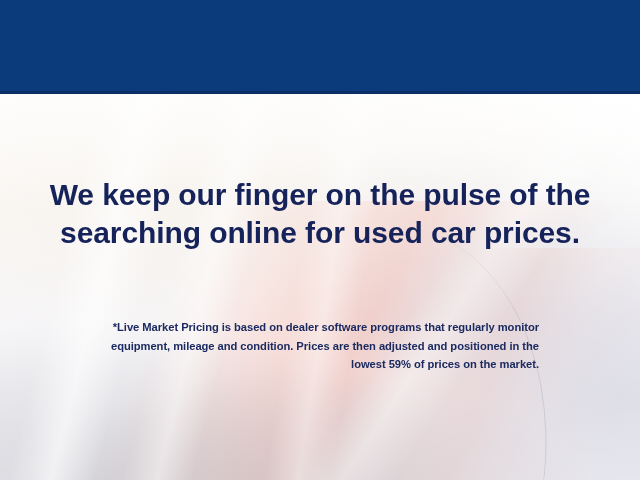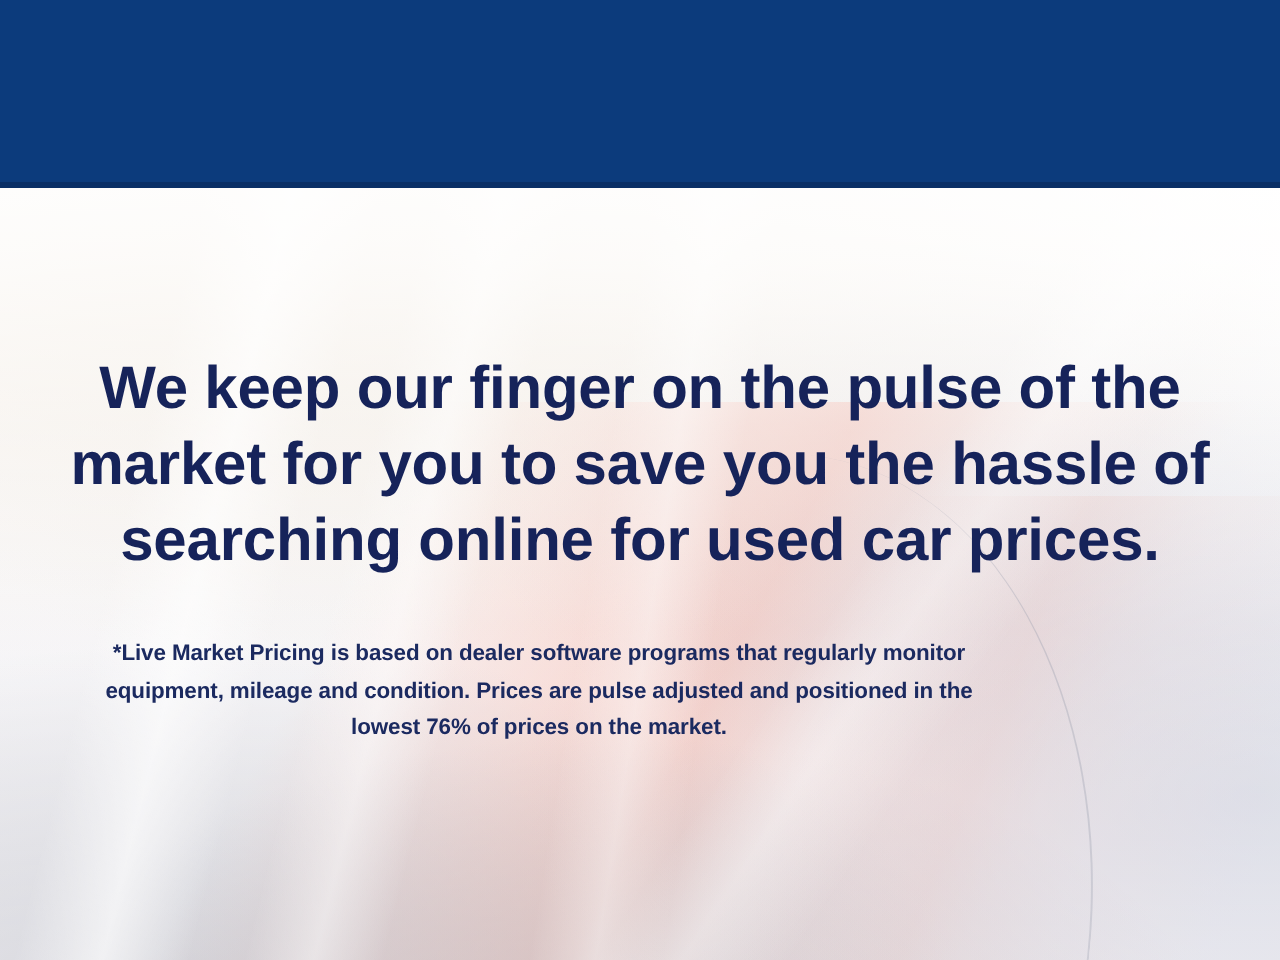--- a/index.html
+++ b/index.html
@@ -185,21 +185,21 @@
     white-space: nowrap;
   }
 
   
   .disclaimer {
     position: absolute;
     left: 0;
     top: 318px;
     width: 539px;
     z-index: 4;
-    text-align: center;
+    text-align: right;
     color: #1b2a60;
     font-size: 11.2px;
     font-weight: 700;
     line-height: 18.5px;
     letter-spacing: -0.05px;
   }
   .disclaimer .dc-line {
     display: block;
     white-space: nowrap;
   }
@@ -223,23 +223,22 @@
 
   <div class="banner"></div>
   <div class="banner-underline"></div>
   <div class="banner-title">
     <span>Live Market Pricing</span>
       <span class="star">*</span>
   </div>
 
   <div class="headline">
     <span class="hl-line">We keep our finger on the pulse of the</span>
-    <span class="hl-line">market for you to save you the hassle of</span>
     <span class="hl-line">searching online for used car prices.</span>
   </div>
 
   <div class="disclaimer">
     <span class="dc-line">*Live Market Pricing is based on dealer software programs that regularly monitor</span>
-    <span class="dc-line">equipment, mileage and condition. Prices are pulse adjusted and positioned in the</span>
-    <span class="dc-line">lowest 76% of prices on the market.</span>
+    <span class="dc-line">equipment, mileage and condition. Prices are then adjusted and positioned in the</span>
+    <span class="dc-line">lowest 59% of prices on the market.</span>
   </div>
 
 </div>
 
 </body></html>

